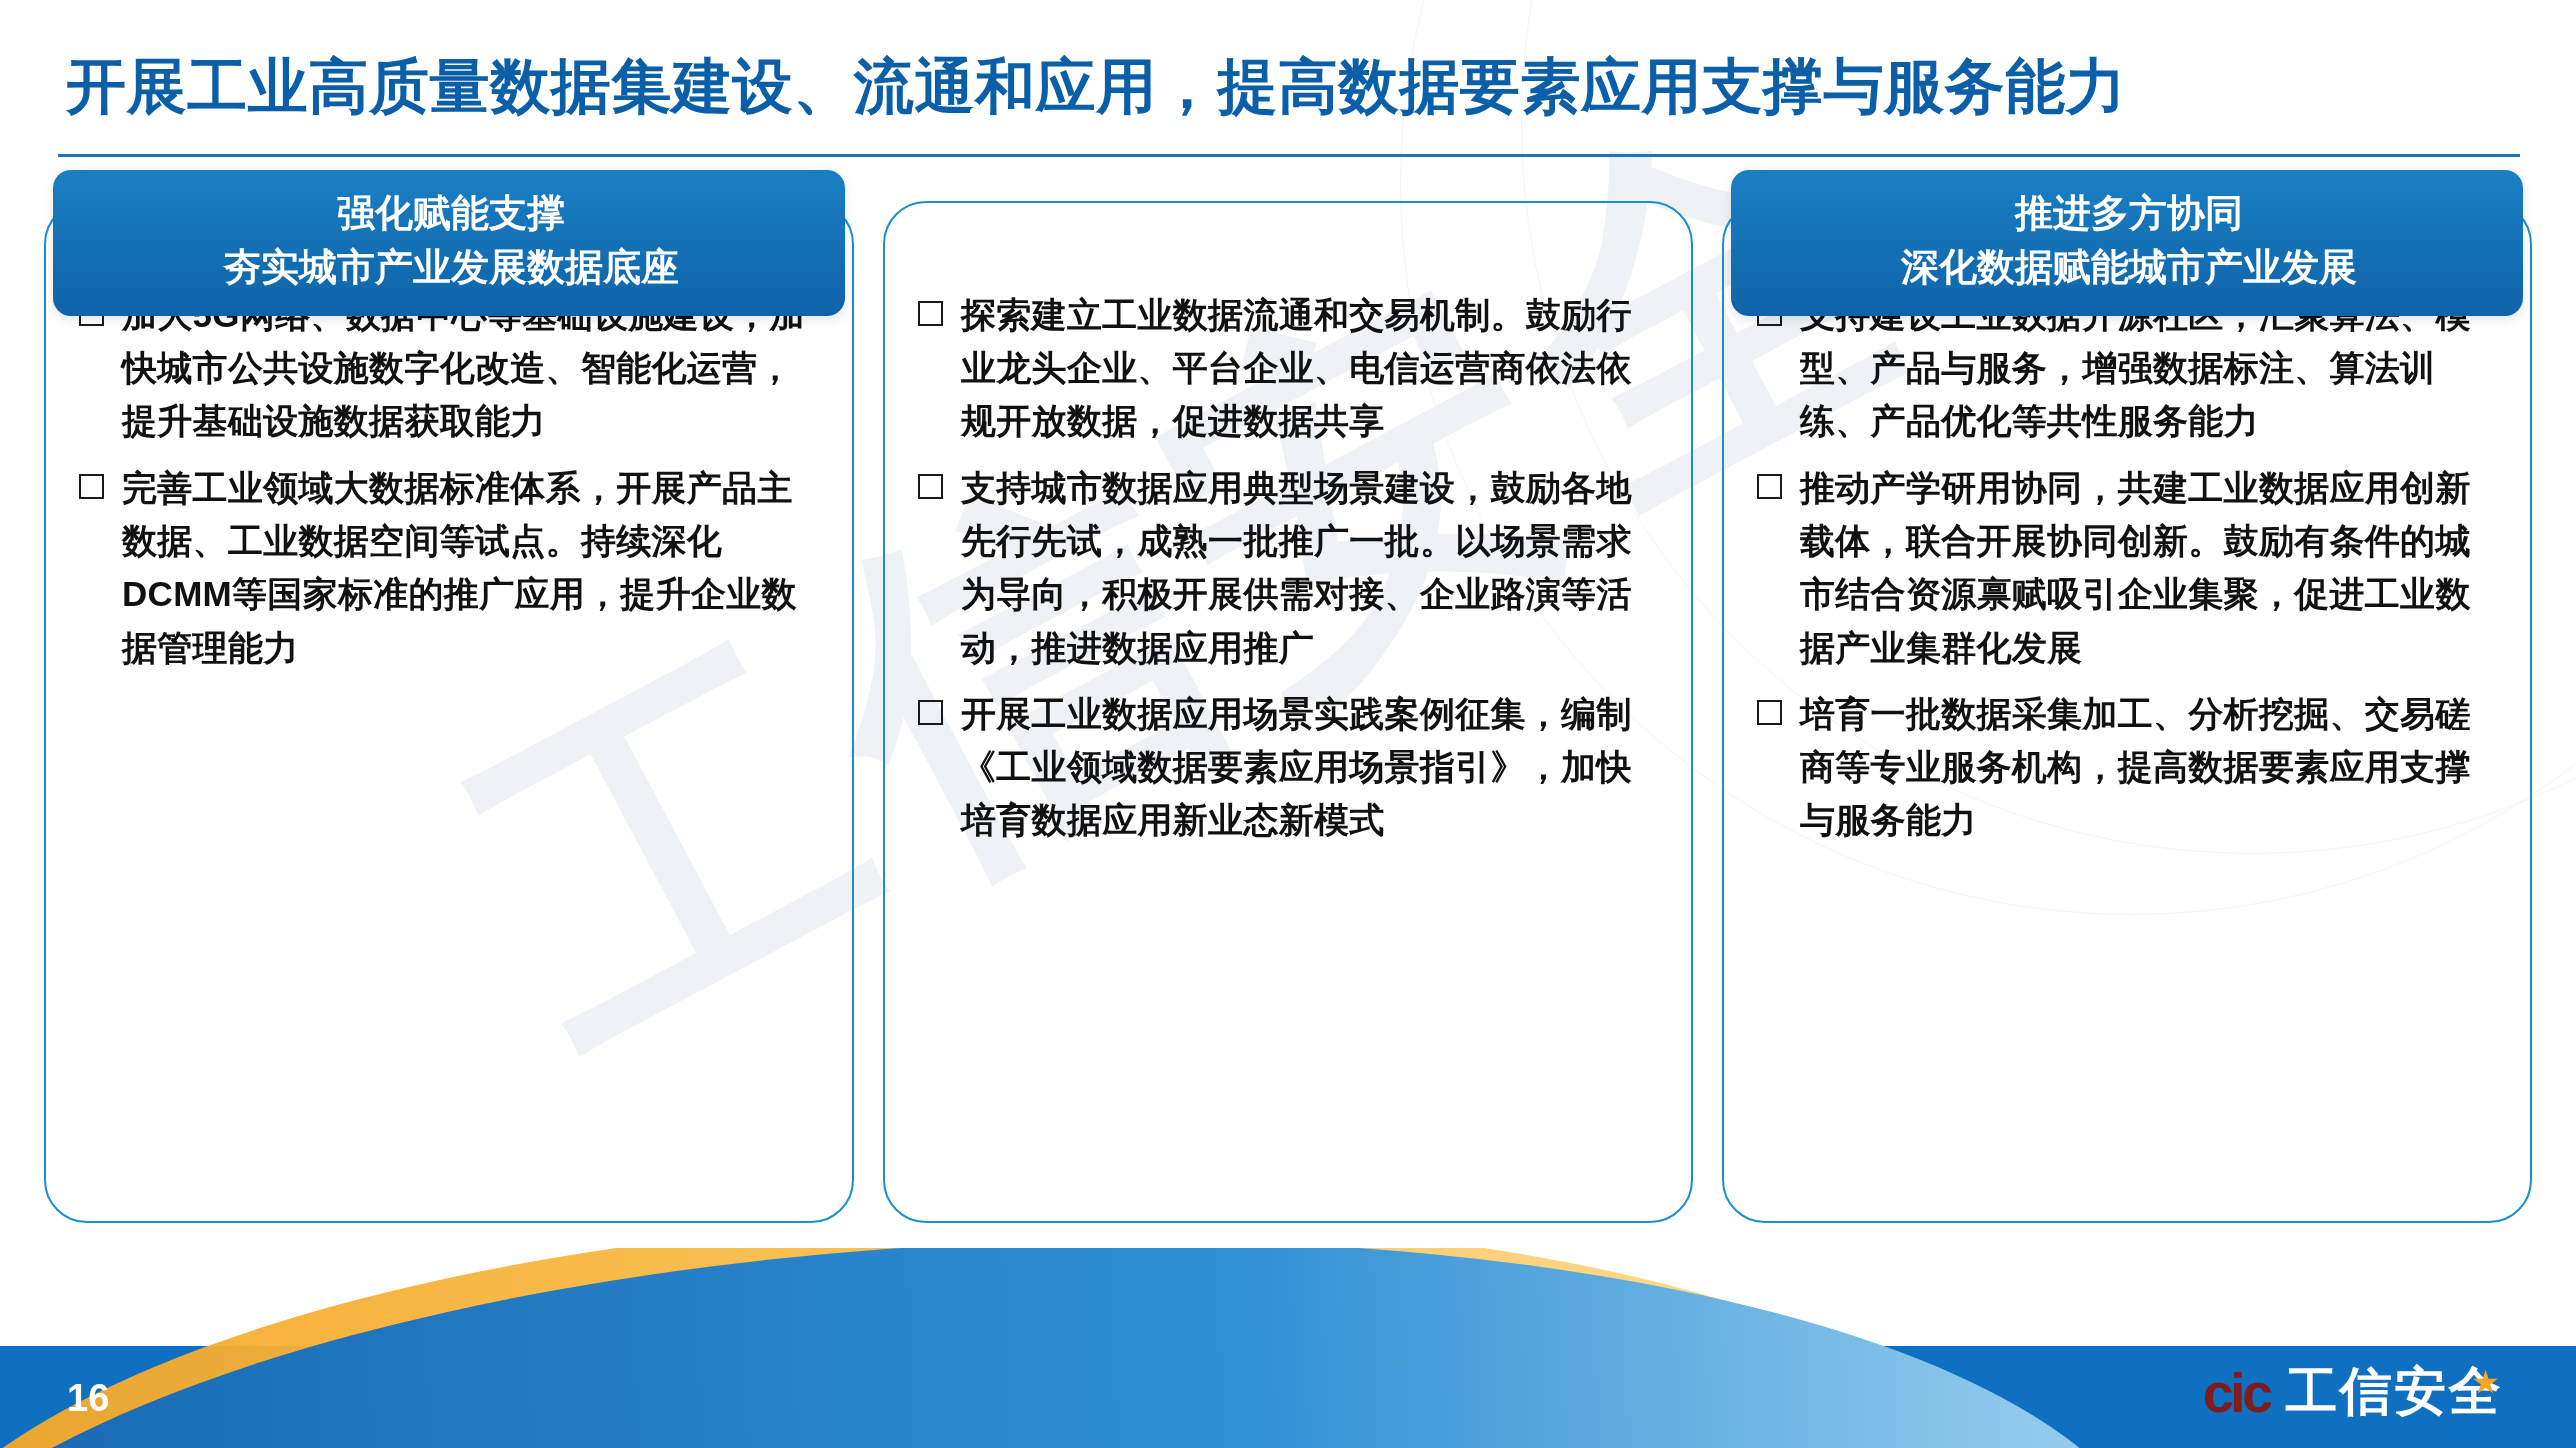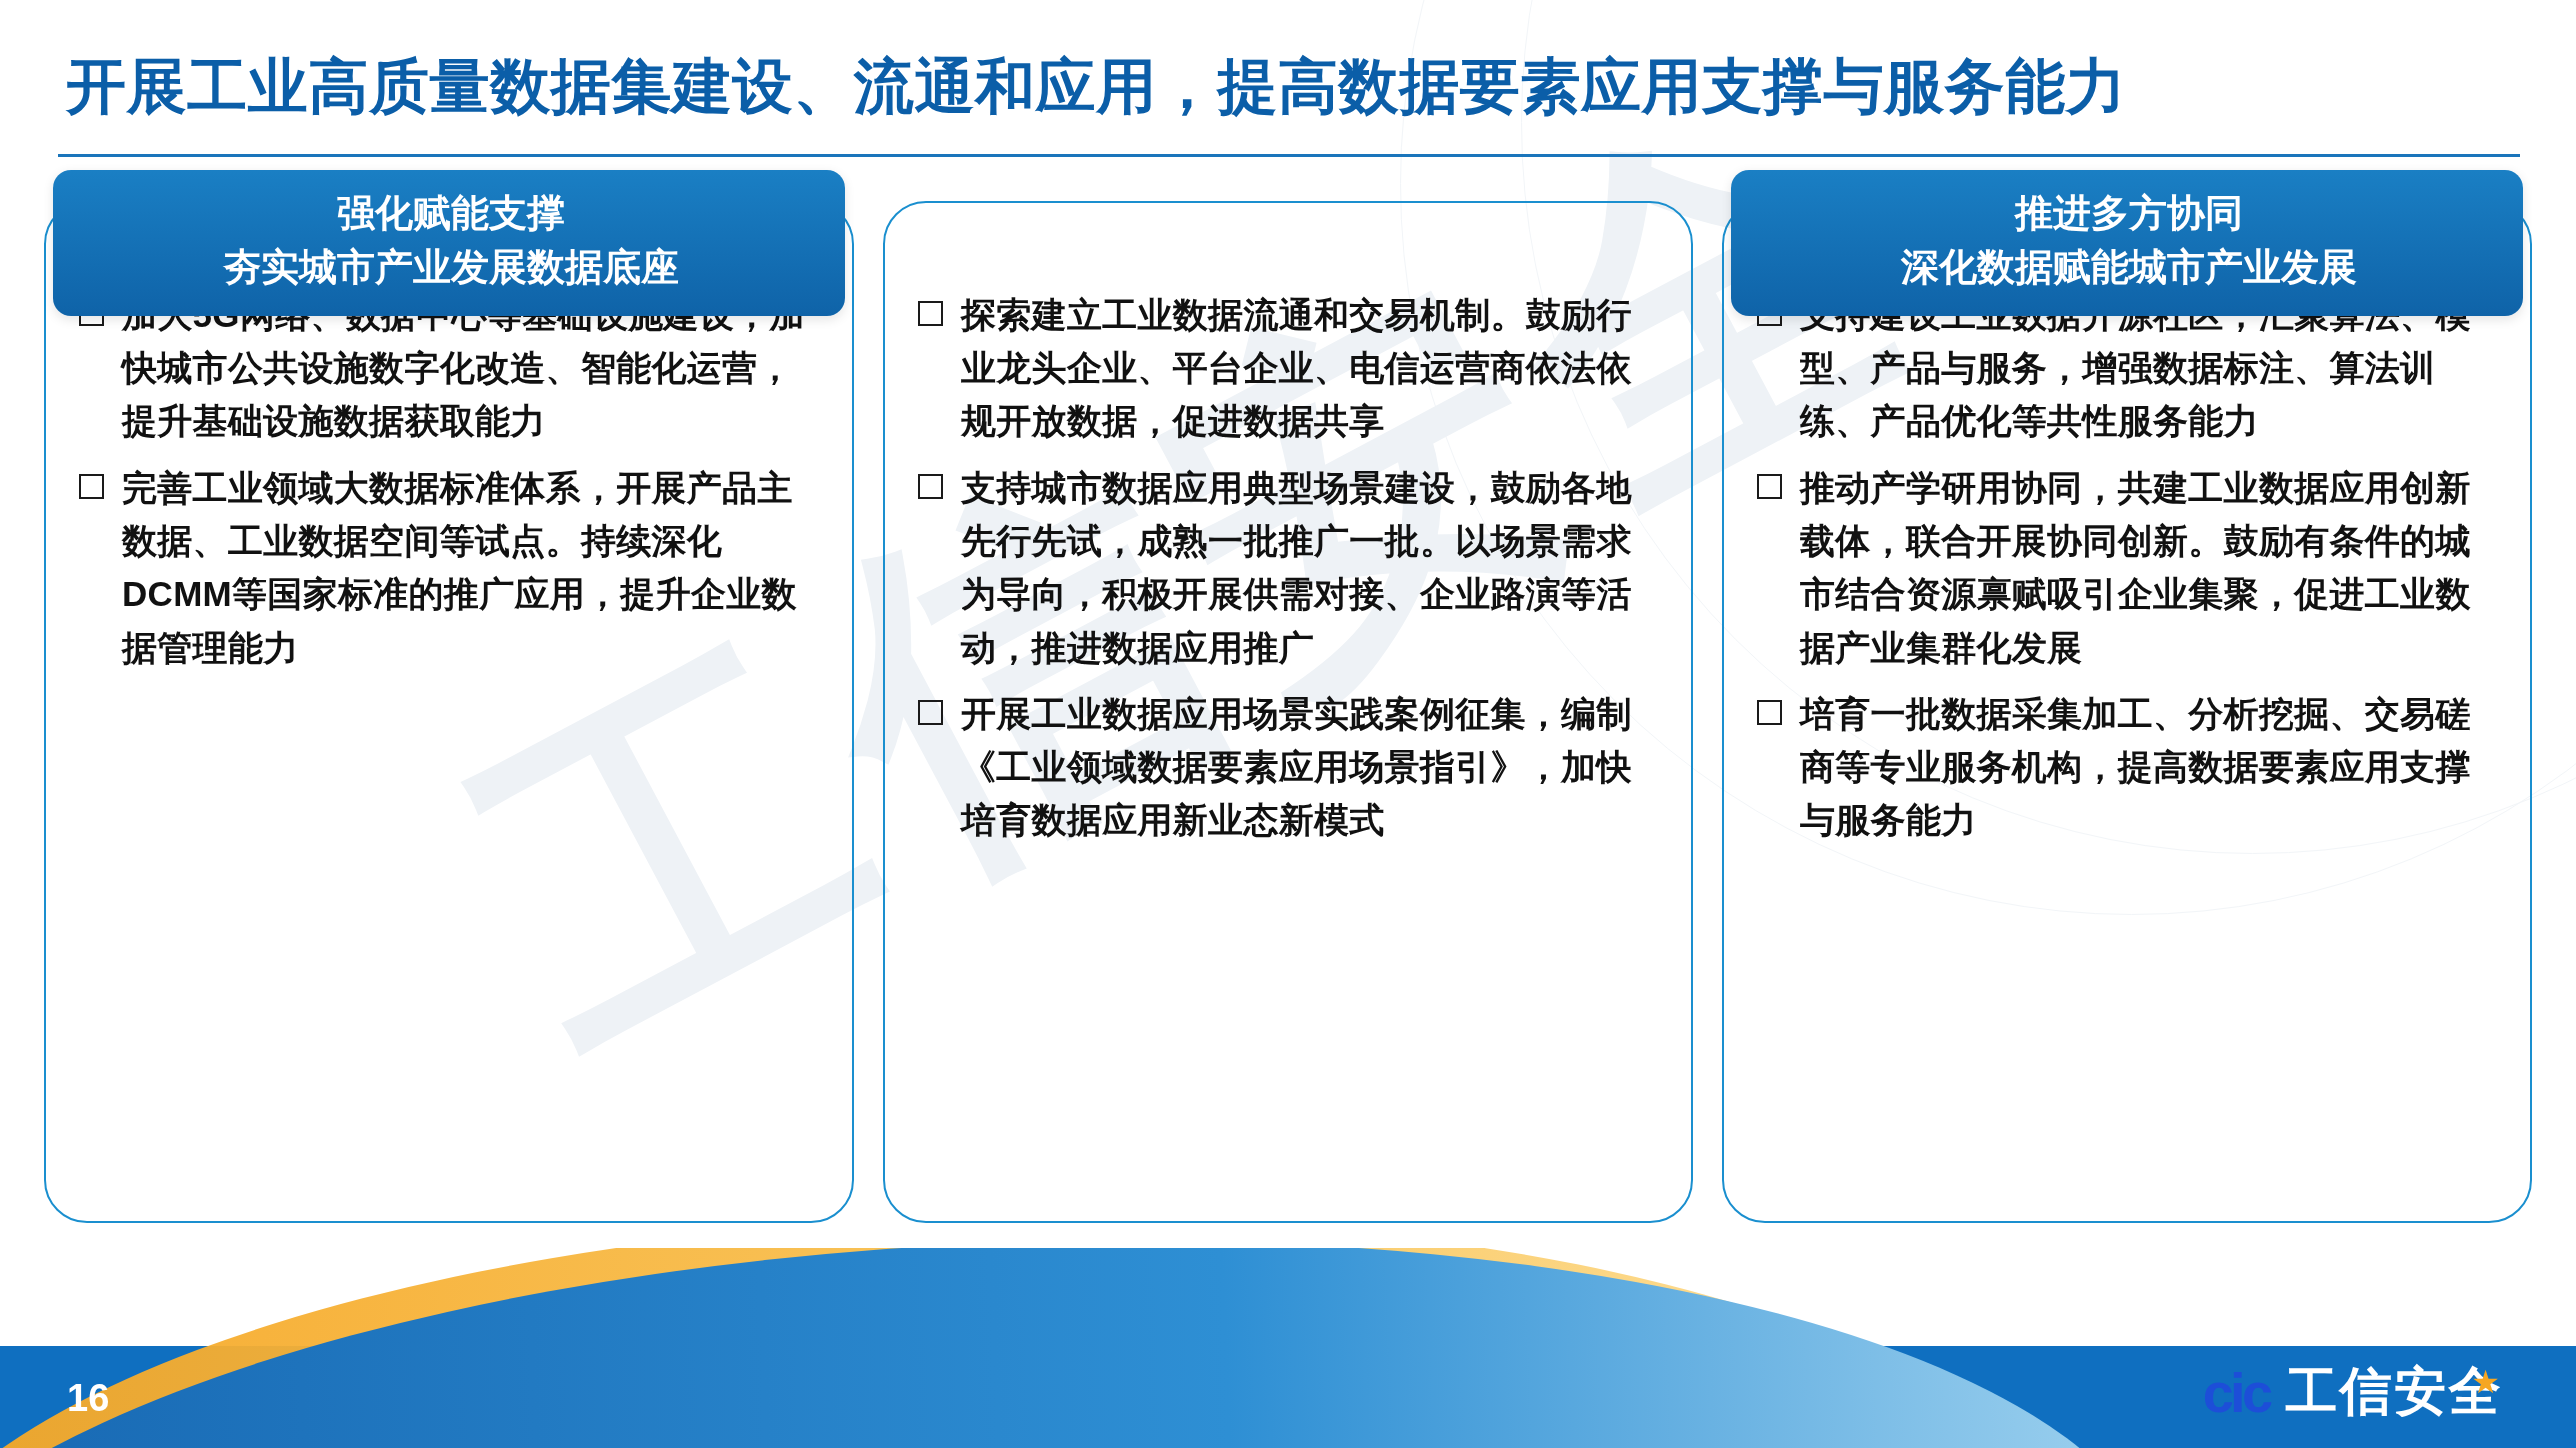--- a/index.html
+++ b/index.html
@@ -197,21 +197,21 @@
     right: 73px;
     bottom: 22px;
     display: flex;
     align-items: center;
     gap: 16px;
   }
   .logo-mark {
     position: relative;
     font-size: 56px;
     font-weight: 700;
-    color: #1d4ed8;
+    color: #7f1d1d;
     letter-spacing: -3.7px;
     font-family: "Liberation Sans", sans-serif;
   }
   .logo-star {
     position: absolute;
     right: 3.7px;
     top: 11px;
     width: 28px;
     height: 28px;
     color: #f5a623;

